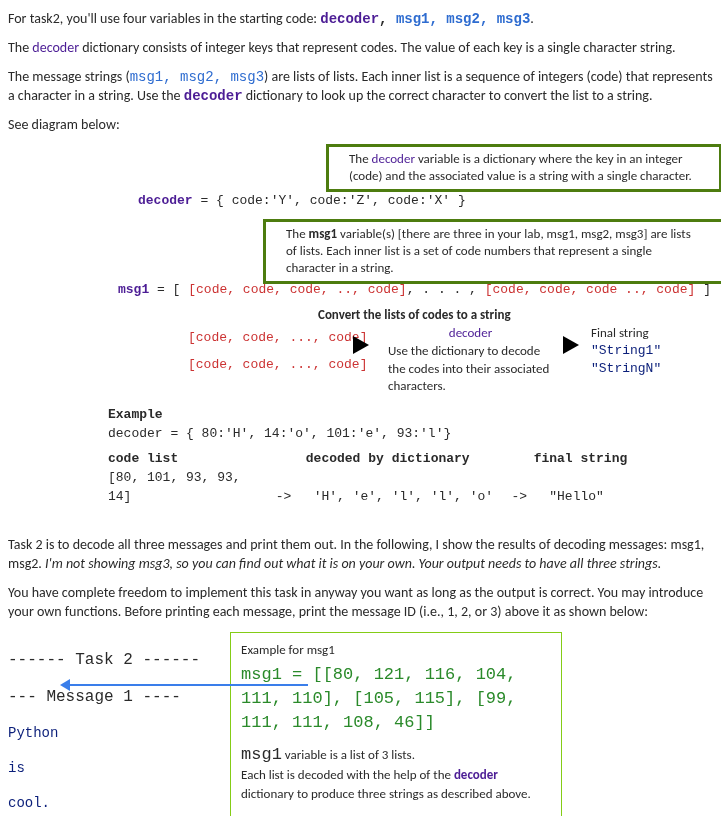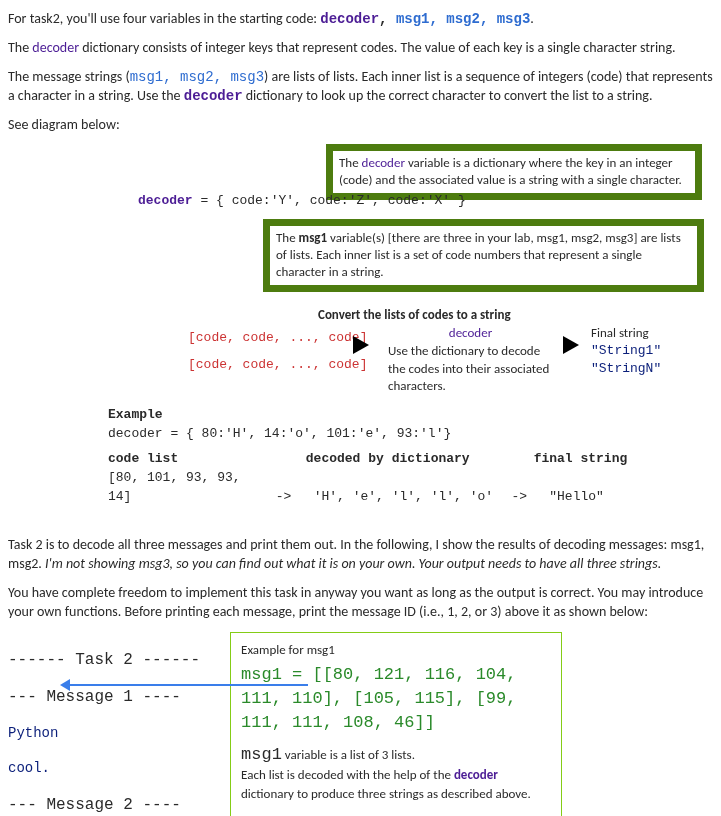--- a/index.html
+++ b/index.html
@@ -24,22 +24,22 @@
 
   .para { margin: 4px 0 10px 0; }
 
   .diagram {
     margin: 6px 0 8px 100px;
     position: relative;
     height: 360px;
     font-size: 13px;
   }
   .box {
-    border: 7px solid #4d7c0f;
-    padding: 4px 6px;
+    border: 3px solid #4d7c0f;
+    padding: 4px 20px;
     position: absolute;
     background: #fff;
     line-height: 1.3;
   }
 
   .arrow-right {
     width: 0; height: 0;
     border-top: 9px solid transparent;
     border-bottom: 9px solid transparent;
     border-left: 16px solid #000;
@@ -120,20 +120,23 @@
   </div>
 
   <div class="mono" style="position:absolute; left:30px; top:48px;">
     <span class="c-teal bold">decoder</span><span> = { </span><span>code:'Y'</span><span>, </span><span>code:'Z'</span><span>, </span><span>code:'X'</span><span> }</span>
   </div>
 
   <div class="box" style="left:155px; top:75px; width:415px;">
     <span>The </span><span class="bold">msg1</span><span> variable(s) [there are three in your lab, msg1, msg2, msg3] are lists of lists.   Each inner list is a set of code numbers that represent a single character in a string.</span>
   </div>
 
+  <div class="mono" style="position:absolute; left:10px; top:137px;">
+    <span class="c-teal bold">msg1</span><span> = [  </span><span class="c-red">[code, code, code, .., code]</span><span>,  . . . ,   </span><span class="c-red">[code, code, code .., code]</span><span>  ]</span>
+  </div>
 
   <div class="bold" style="position:absolute; left:210px; top:162px;">Convert the lists of codes to a string</div>
 
   <div class="mono c-red" style="position:absolute; left:80px; top:185px;">[code, code, ..., code]</div>
   <div class="mono c-red" style="position:absolute; left:80px; top:212px;">[code, code, ..., code]</div>
 
   <div class="arrow-right" style="left:245px; top:192px;"></div>
   <div class="arrow-right" style="left:455px; top:192px;"></div>
 
   <div style="position:absolute; left:280px; top:180px; width:165px;">
@@ -172,20 +175,21 @@
     <span>Task 2 is to decode all three messages and print them out.  In the following, I show the results of decoding messages: msg1, msg2.  </span><span class="italic">I'm not showing msg3, so you can find out what it is on your own. Your output needs to have all three strings.</span>
   </div>
   <div class="para">You have complete freedom to implement this task in anyway you want as long as the output is correct.   You may introduce your own functions.   Before printing each message, print the message ID (i.e., 1, 2, or 3) above it as shown below:</div>
 </div>
 
 <div class="outbox">
   <div class="outleft">
 <div class="hdr">------ Task 2 ------</div>
 <div class="hdr">--- Message 1 ----</div>
 <div class="c-navy">Python</div>
+<div class="c-navy">is</div>
 <div class="c-navy">cool.</div>
 <div class="hdr">--- Message 2 ----</div>
 
 
 
 
 
 
 
     <div class="bluearrow"></div>

